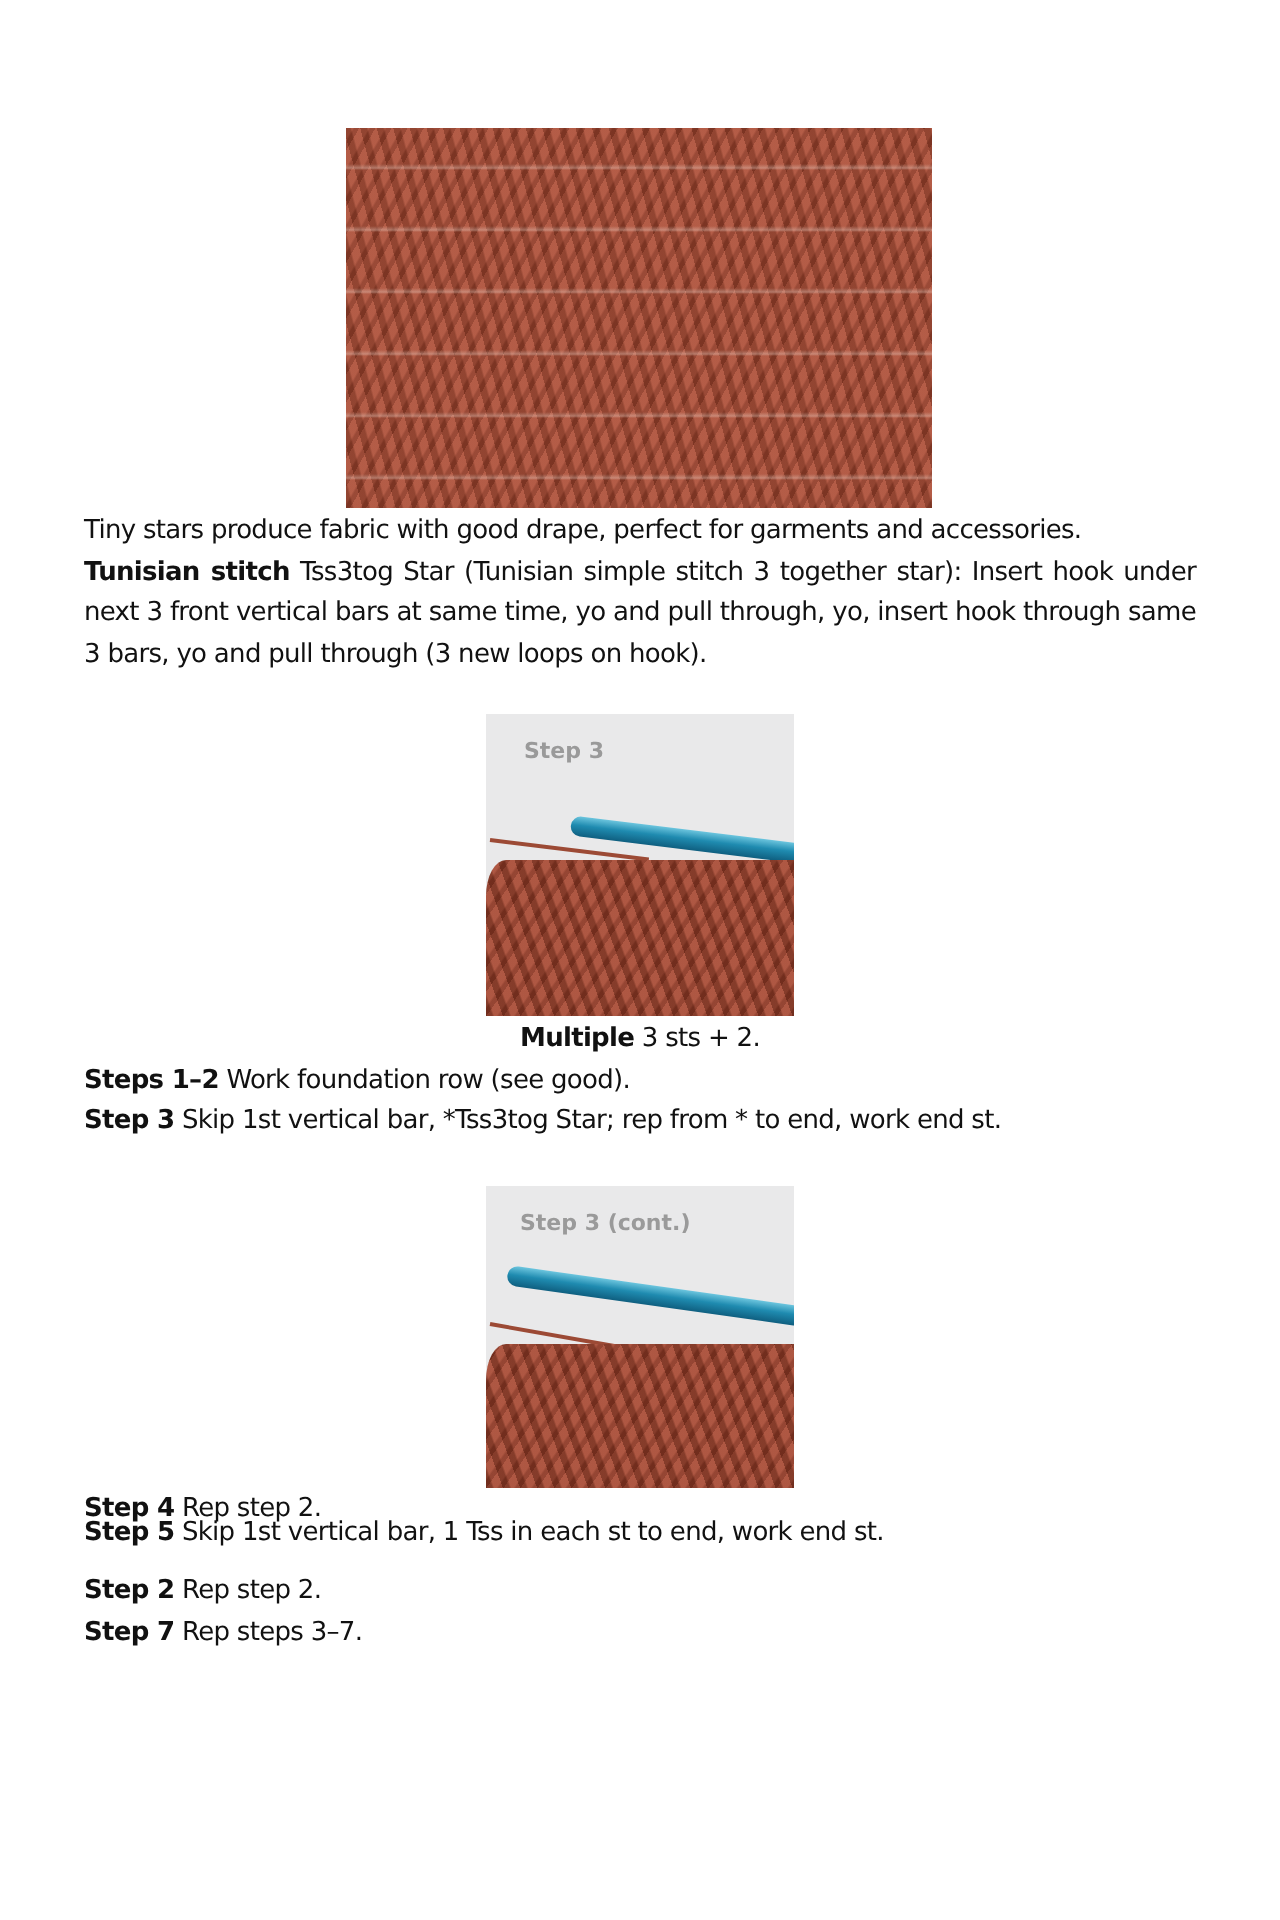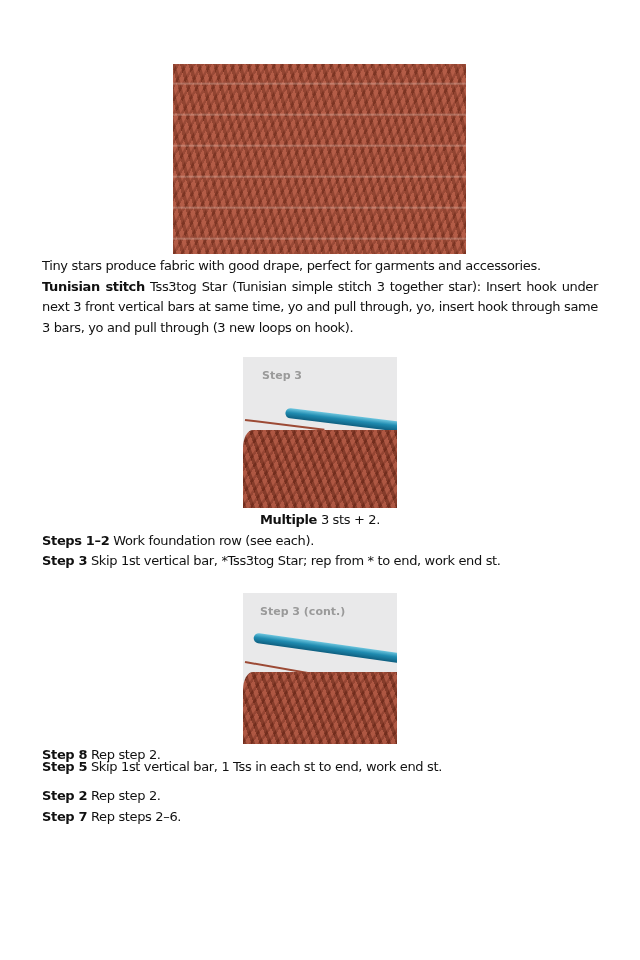--- a/index.html
+++ b/index.html
@@ -46,26 +46,26 @@
 <div class="para justify" style="top:276.5px;"><b>Tunisian stitch</b> <span>Tss3tog Star (Tunisian simple stitch 3 together star): Insert hook under next 3 front vertical bars at same time, yo and pull through, yo, insert hook through same 3 bars, yo and pull through (3 new loops on hook).</span></div>
 
 <div class="abs step-photo" style="left:243px; top:357px;">
   <span class="step-label">Step 3</span>
   <div class="yarn" style="left:2px; top:62px; width:80px; transform:rotate(7deg);"></div>
   <div class="hook" style="left:42px; top:58px; width:120px; transform:rotate(7deg);"></div>
   <div class="fabric" style="height:78px;"></div>
 </div>
 
 <div class="para" style="top:510px;text-align:center;"><b>Multiple</b> <span>3 sts + 2.</span></div>
-<div class="para" style="top:530.5px;"><b>Steps 1–2</b> <span>Work foundation row (see each).</span></div>
+<div class="para" style="top:530.5px;"><b>Steps 1–2</b> <span>Work foundation row (see good).</span></div>
 <div class="para" style="top:551px;"><b>Step 3</b> <span>Skip 1st vertical bar, *Tss3tog Star; rep from * to end, work end st.</span></div>
 
 <div class="abs step-photo" style="left:243px; top:593px;">
   <span class="step-label" style="left:17px;">Step 3 (cont.)</span>
   <div class="yarn" style="left:2px; top:68px; width:110px; transform:rotate(10deg);"></div>
   <div class="hook" style="left:10px; top:50px; width:150px; transform:rotate(8deg);"></div>
   <div class="fabric" style="height:72px;"></div>
 </div>
 
-<div class="para" style="top:745px;"><b>Step 8</b> <span>Rep step 2.</span></div>
+<div class="para" style="top:745px;"><b>Step 4</b> <span>Rep step 2.</span></div>
 <div class="para" style="top:757px;"><b>Step 5</b> <span>Skip 1st vertical bar, 1 Tss in each st to end, work end st.</span></div>
 <div class="para" style="top:786px;"><b>Step 2</b> <span>Rep step 2.</span></div>
-<div class="para" style="top:806.5px;"><b>Step 7</b> <span>Rep steps 2–6.</span></div>
+<div class="para" style="top:806.5px;"><b>Step 7</b> <span>Rep steps 3–7.</span></div>
 
 </body></html>

